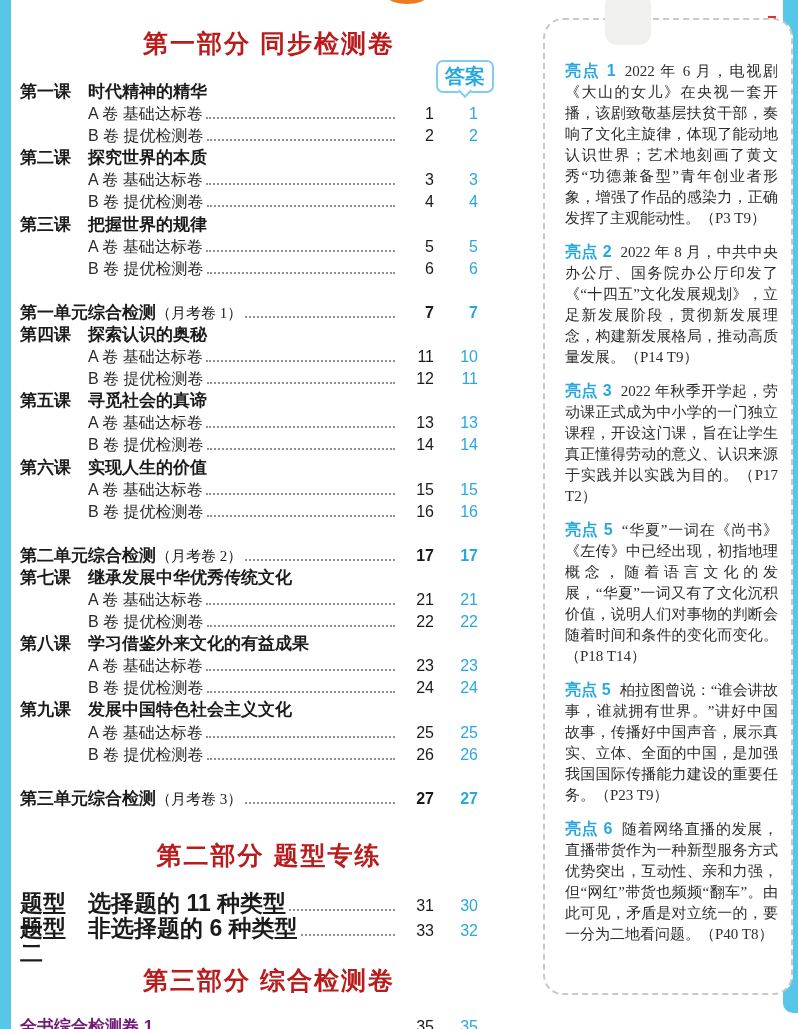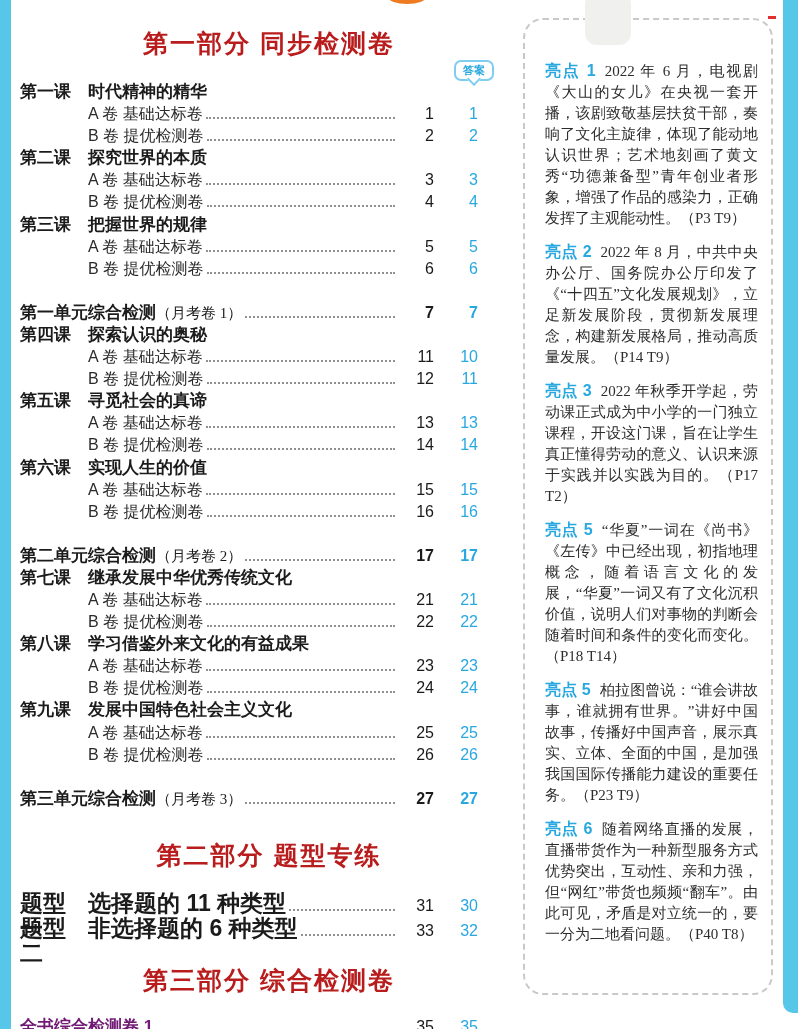--- a/index.html
+++ b/index.html
@@ -31,28 +31,28 @@
   .dots { flex:1; border-bottom:2px dotted #909090; margin:0 3px 5px 3px; }
   .pgcol { width:36px; flex:none; text-align:right; font-size:16px; color:#1b1b1b; }
   .anscol { width:44px; flex:none; text-align:right; font-size:16px; color:#29a8e0; }
   .u { font-weight:bold; font-size:17px; color:#1b1b1b;margin-top:22px; }
   .u .sub { font-family:"Liberation Serif",serif; font-weight:normal; font-size:15px; }
   .t2 { font-weight:bold; font-size:23px; color:#1b1b1b; }
   .f { font-weight:bold; font-size:17px; color:#701a75; }
 
   
   .answer-badge { position:absolute; top:32px; right:-16px; border:2px solid #7fcdf0;
-                  border-radius:7px; color:#29a8e0; font-size:11px; font-weight:bold;
+                  border-radius:7px; color:#29a8e0; font-size:20px; font-weight:bold;
                   padding:1px 7px; background:#fff; z-index:2; }
   .answer-badge::after { content:""; position:absolute; left:50%; bottom:-5px; width:8px; height:8px;
                   background:#fff; border-right:2px solid #7fcdf0; border-bottom:2px solid #7fcdf0;
                   transform:translateX(-50%) rotate(45deg); }
 
   
-  .sidebar { position:absolute; left:523px; top:18px; width:250px; height:977px;
+  .sidebar { position:absolute; left:543px; top:18px; width:250px; height:977px;
              border:2px dashed #c9c9c9; border-radius:20px; box-sizing:border-box;
              padding:40px 13px 0 20px; background:#fff; }
   .tab { position:absolute; left:60px; top:-27px; width:46px; height:52px; background:#f0f0ee;
          border-radius:12px; display:flex; align-items:flex-end; justify-content:center;
          overflow:hidden; }
   .tab span { writing-mode:vertical-rl; font-size:22px; font-weight:bold; color:#d85a1e;
               line-height:46px; letter-spacing:2px; }
   .hl { margin-bottom:12px; font-family:"Liberation Serif",serif; font-size:15px;
         line-height:21px; color:#2d2d2d; text-align:justify; }
   .hl-label { font-family:"Liberation Sans",sans-serif; font-weight:bold; color:#29a8e0;

